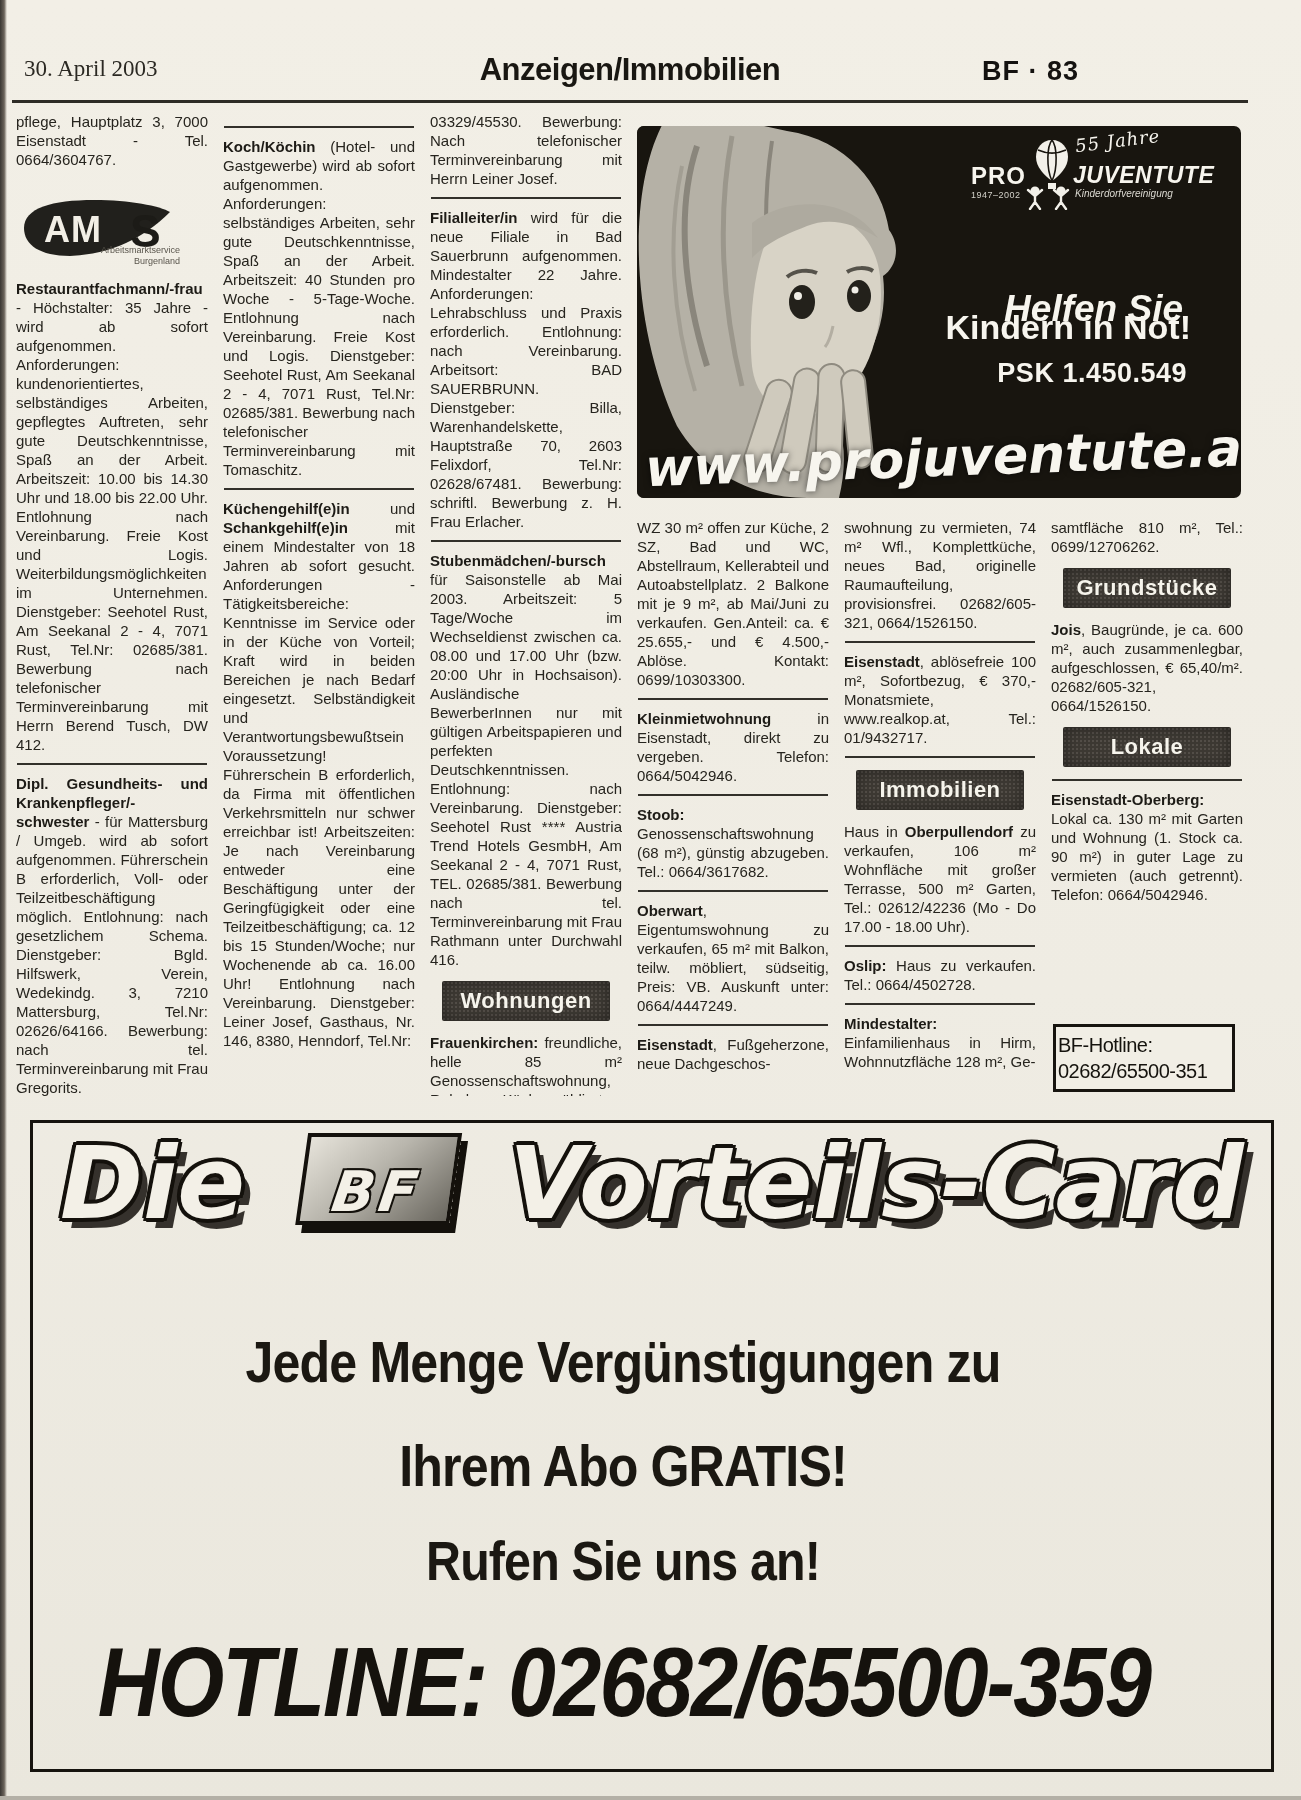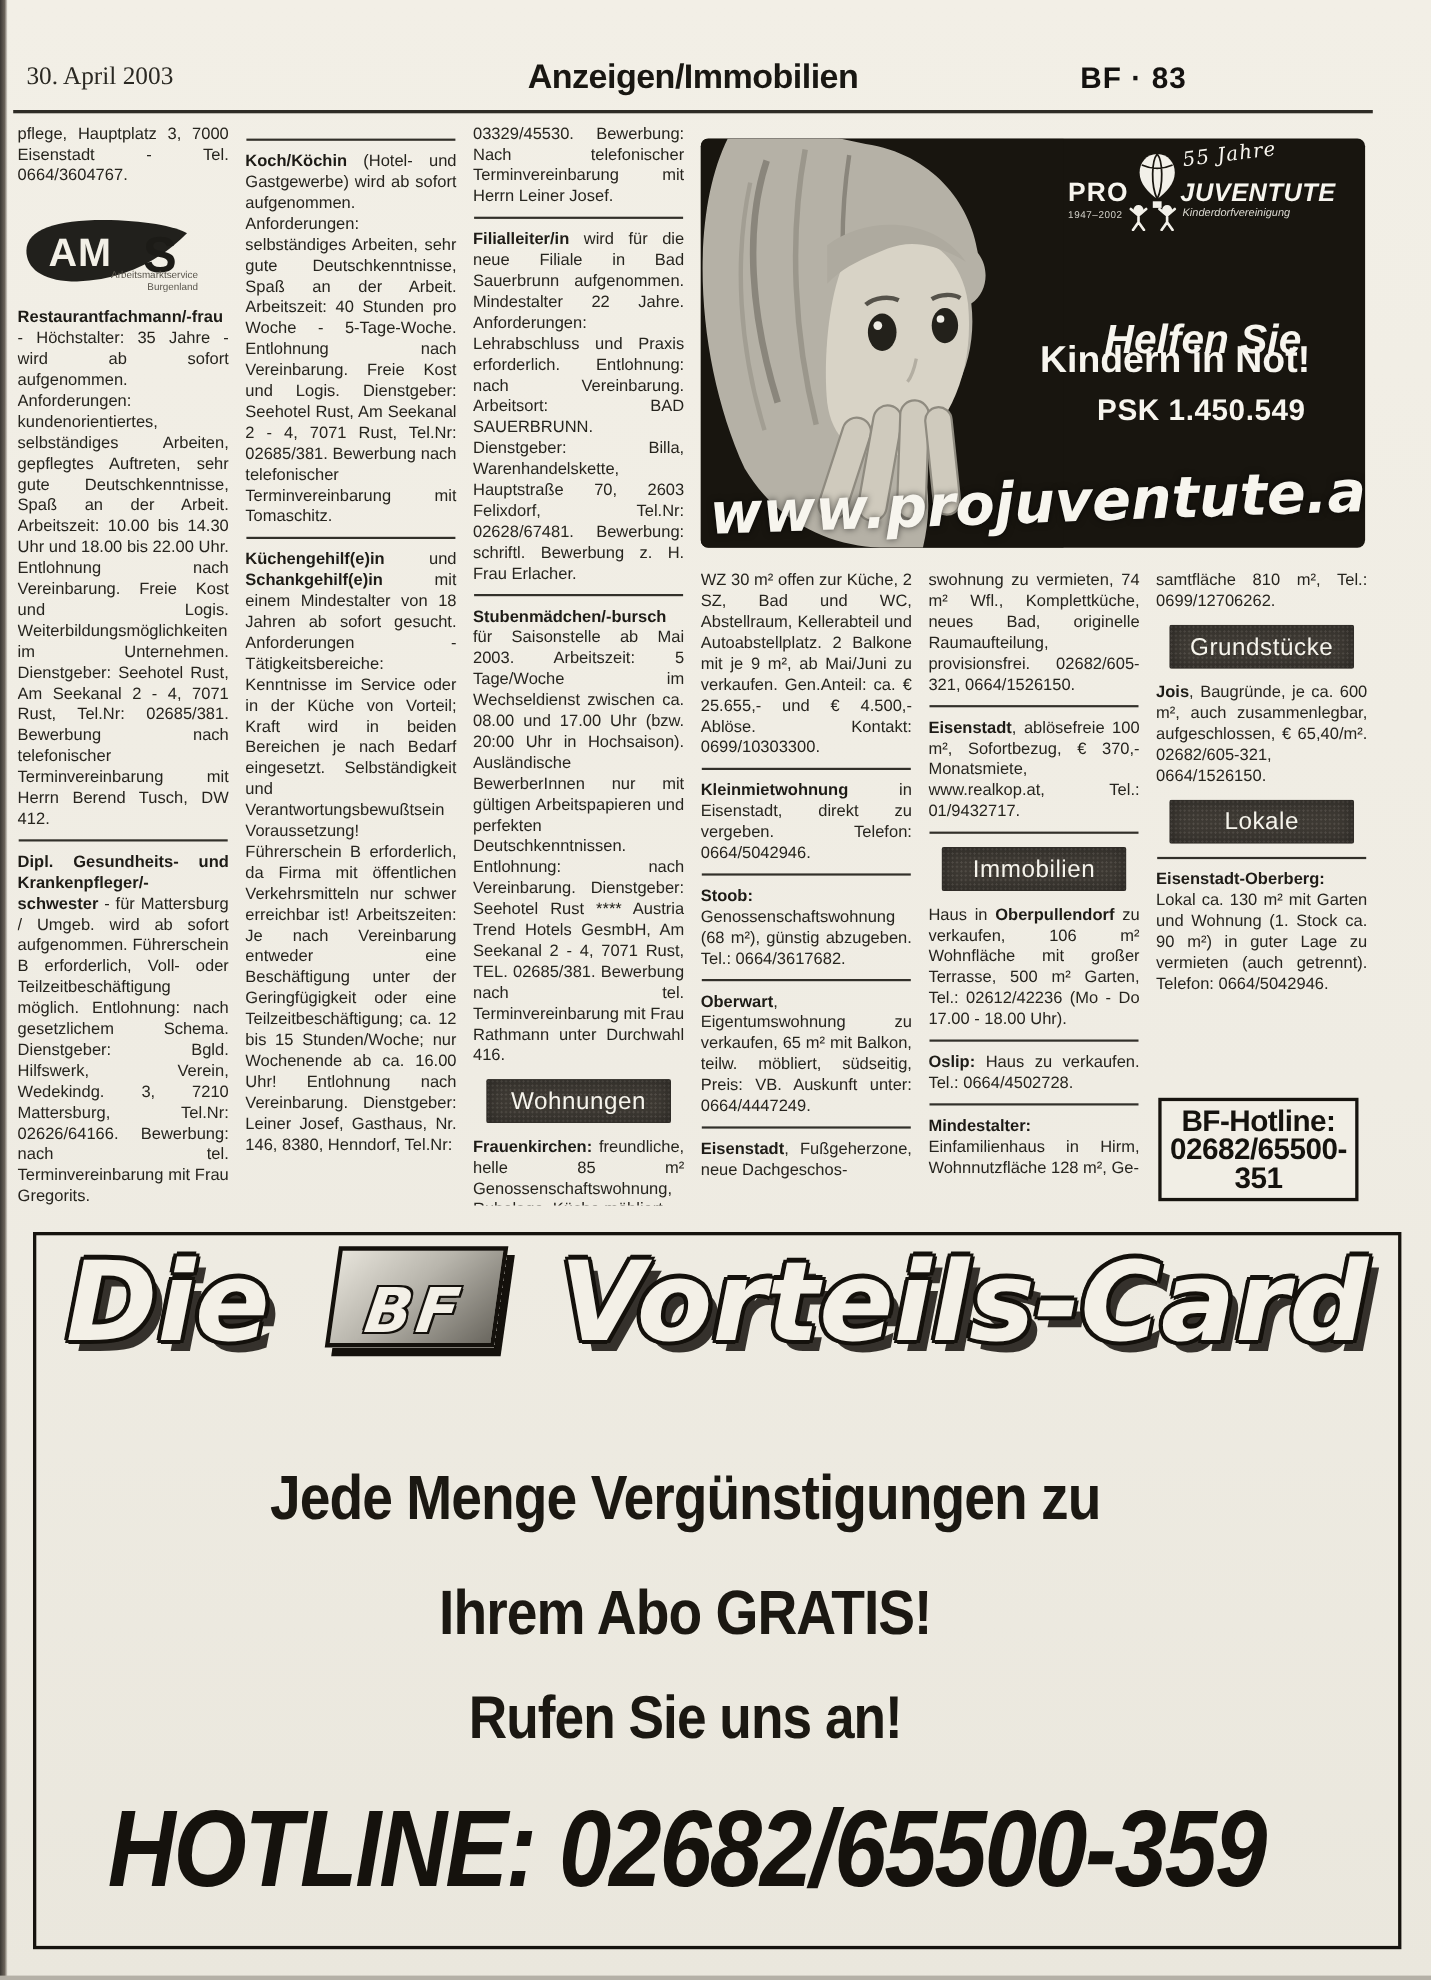--- a/index.html
+++ b/index.html
@@ -23,21 +23,21 @@
   
   .col { position:absolute; top:112px; width:192px; height:984px; overflow:hidden;
     font-size:15px; line-height:19px; text-align:justify; }
   .col-lower { top:518px; height:580px; }
   .col p.ad { margin:0; }
   .rule { border-top:2px solid #32302a; margin:9px 1px; height:0; }
   .rule-top { margin-top:14px; }
   b.lead { font-weight:bold; color:#1d1b16; }
   .sec { margin:12px 12px; height:40px; line-height:40px; background-color:#46413a;
     background-image:radial-gradient(rgba(255,255,255,.07) 1px, rgba(0,0,0,.12) 1px);
-    background-size:4px 4px; color:#f6f4ec; font-size:22px; font-weight:normal;
+    background-size:4px 4px; color:#f6f4ec; font-size:22px; font-weight:bold;
     text-align:center; letter-spacing:.5px; box-shadow:inset 0 0 16px rgba(0,0,0,.4); border-radius:2px; }
 
   
   .ams { margin:26px 0 12px 2px; width:172px; }
   .ams svg { display:block; }
   .ams-caption { text-align:right; font-size:9px; line-height:11px; color:#5a564d; padding-right:10px; margin-top:-16px; }
 
   
   .pj { position:absolute; left:637px; top:126px; width:604px; height:372px;
     background:#18150f; border-radius:7px; overflow:hidden; color:#f7f5ee; }
@@ -53,22 +53,22 @@
   .pj-org { position:absolute; left:108px; top:50px; font-style:italic; font-size:10px; color:#dcdad2; }
   .pj-h1 { position:absolute; right:58px; top:140px; font-style:italic; font-weight:bold; font-size:37px;margin-top:22px; }
   .pj-h2 { position:absolute; right:50px; top:182px; font-weight:bold; font-size:34px; }
   .pj-psk { position:absolute; right:54px; top:232px; font-weight:bold; font-size:27px; letter-spacing:.5px; }
   .pj-url { position:absolute; left:8px; bottom:10px; width:588px; text-align:center; white-space:nowrap;
     font-family:"DejaVu Sans","Liberation Sans",sans-serif; font-style:italic; font-weight:bold; font-size:52px;
     transform:rotate(-2deg); text-shadow:0 0 7px rgba(0,0,0,.6); }
 
   
   .hotbox { position:absolute; left:2px; right:8px; bottom:6px; border:3px solid #17140f;
-    background:#f1eee5; text-align:center; padding:5px 2px; font-weight:bold;
-    font-size:27px; line-height:26px; color:#15130e; letter-spacing:-0.5px; }
+    background:#f1eee5; padding:5px 2px; font-weight:normal;
+    font-size:20px; line-height:26px; color:#15130e; letter-spacing:-0.5px; }
 
   
   .vc-box { position:absolute; left:30px; top:1120px; width:1238px; height:646px; border:3px solid #16130e; }
   .vc-title { position:absolute; top:-14px; left:0; width:100%; text-align:center; white-space:nowrap;
     font-family:"DejaVu Sans","Liberation Sans",sans-serif; font-style:italic; font-weight:bold;
     font-size:100px; line-height:150px; color:#f3f0e7;
     text-shadow:-3px -3px 0 #14110c, 3px -3px 0 #14110c, -3px 3px 0 #14110c, 3px 3px 0 #14110c,
       -4px 0 0 #14110c, 4px 0 0 #14110c, 0 -4px 0 #14110c, 0 4px 0 #14110c, 9px 10px 0 rgba(20,17,12,.85); }
   .vc-logo { display:inline-block; width:146px; height:84px; margin:0 20px; vertical-align:middle;
     background:linear-gradient(135deg,#e6e3da 0%,#b8b5ac 45%,#6a675f 100%);

